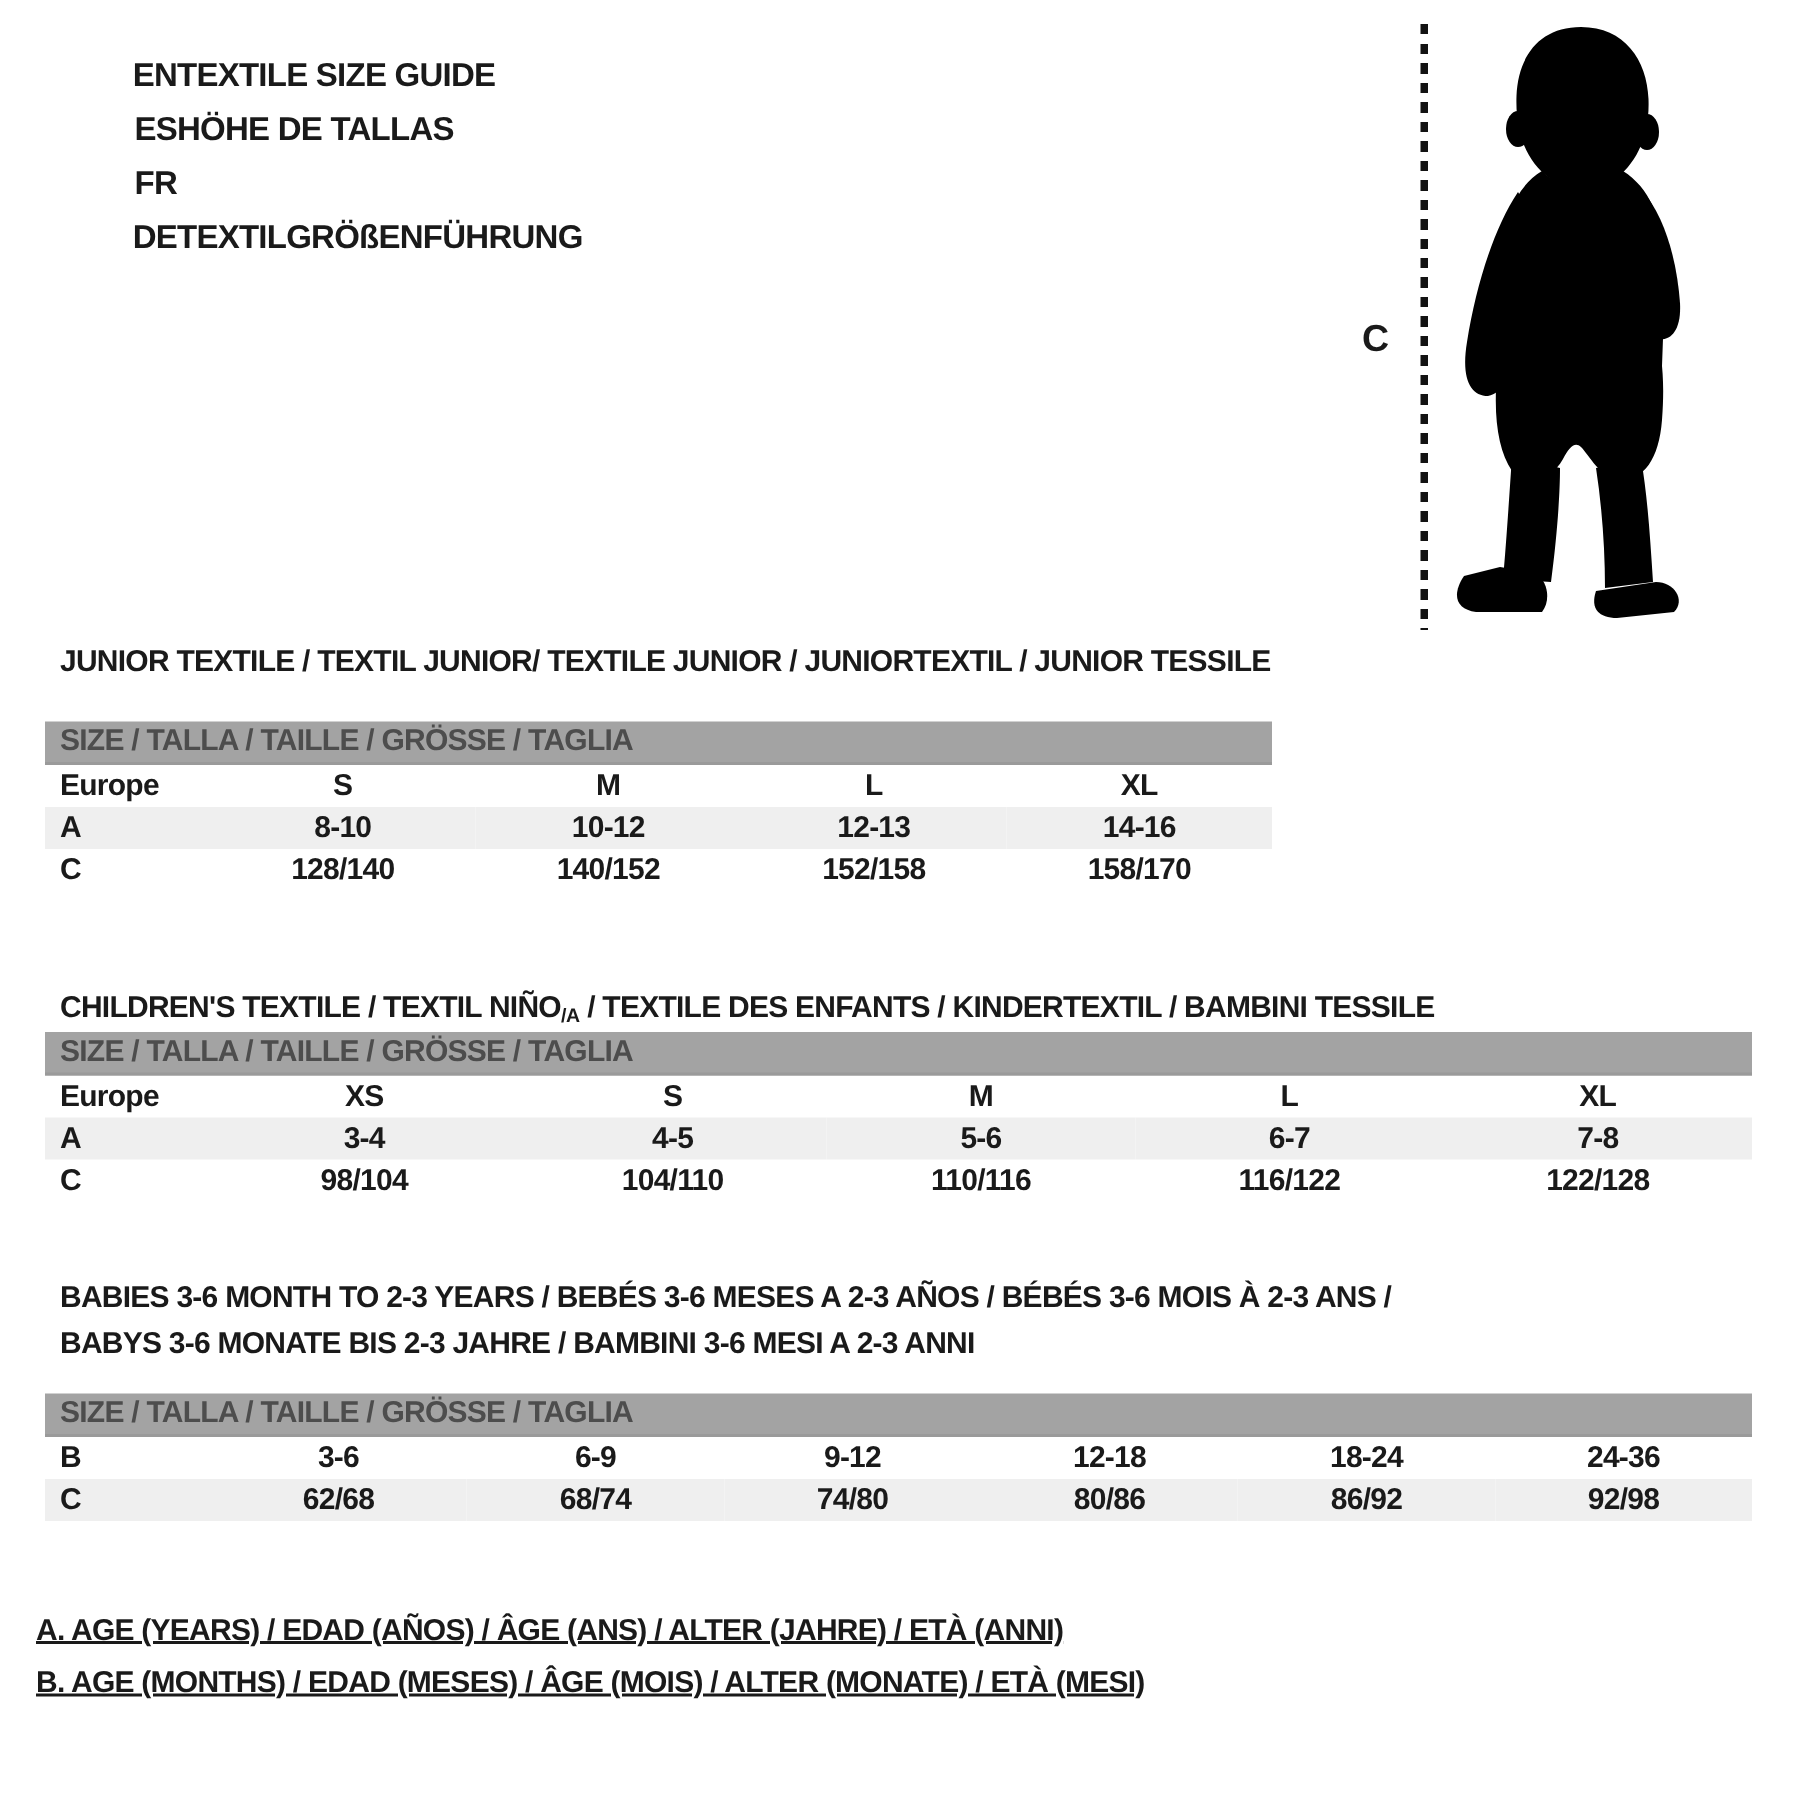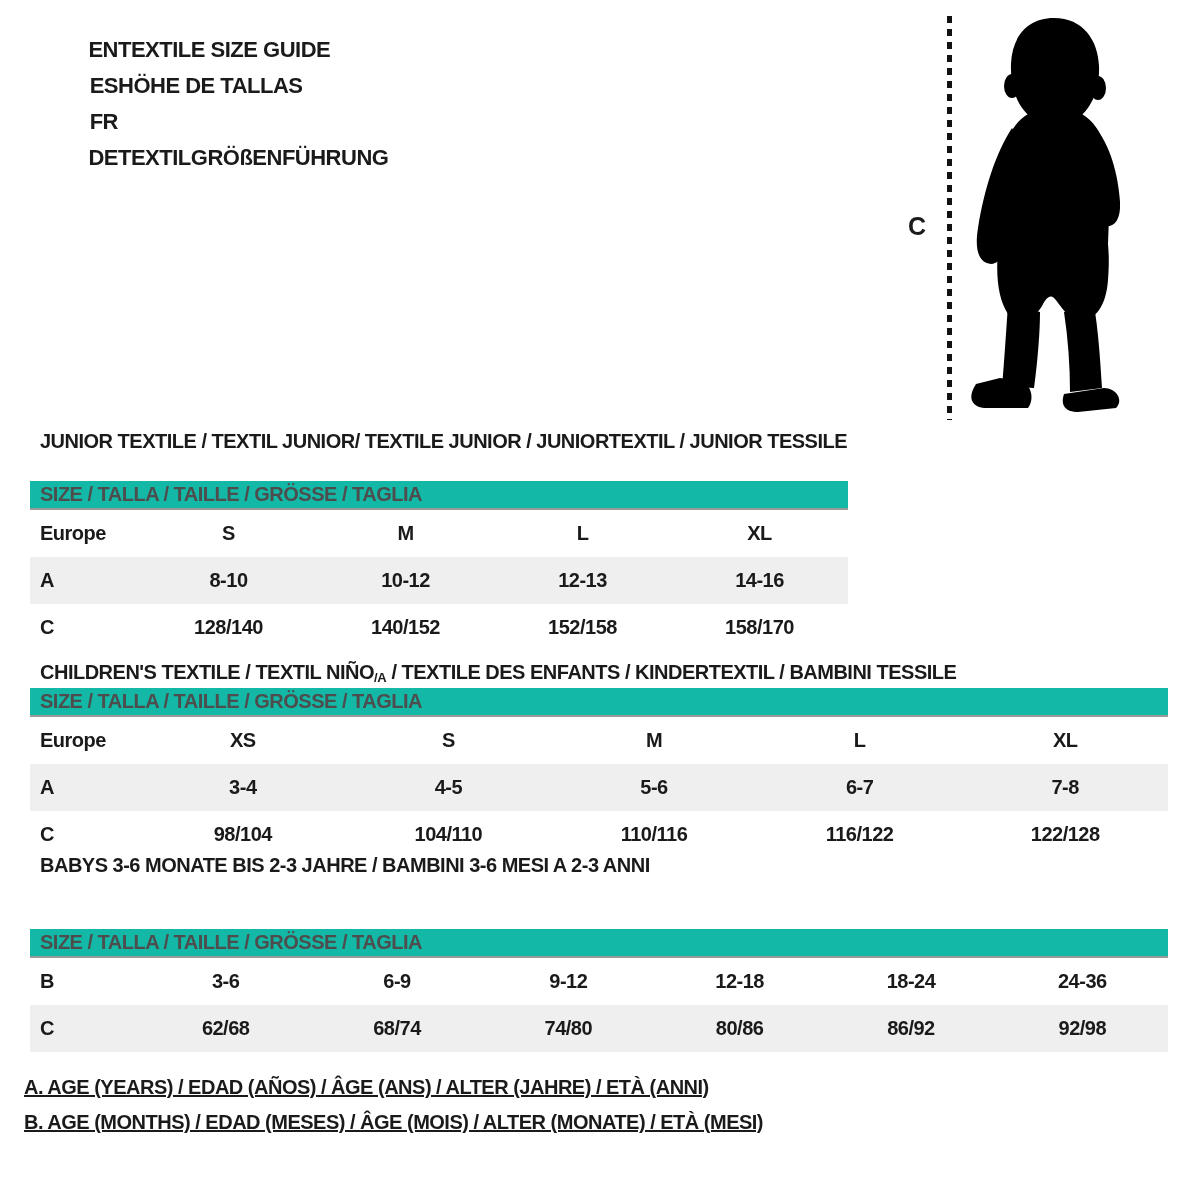--- a/index.html
+++ b/index.html
@@ -36,27 +36,27 @@
   .heading-babies { left:40px; top:850px; line-height:31px; }
   .sub-script { font-size:13px; vertical-align:-3px; letter-spacing:-0.3px; }
 
   
   .size-table { left:30px; }
   .table-junior { top:481px; width:818px; }
   .table-children { top:688px; width:1138px; }
   .table-babies { top:929px; width:1138px; }
   .band {
     height:29px; line-height:27px;
-    background:#14b8a6; border-bottom:2px solid #9a9a9a;
+    background:#a3a3a3; border-bottom:2px solid #9a9a9a;
     color:#4d4d4d; font-size:20px; padding-left:10px;
     white-space:nowrap;
   }
   table { width:100%; border-collapse:collapse; table-layout:fixed; }
   col.c0 { width:110px; }
-  td { height:47px; font-size:20px; text-align:center; vertical-align:middle; letter-spacing:-0.5px; }
+  td { height:28px; font-size:20px; text-align:center; vertical-align:middle; letter-spacing:-0.5px; }
   td.rowlabel { text-align:left; padding-left:10px; }
   tr.r-alt { background:#efefef; }
 
   
   .legend { left:24px; top:1070px; line-height:35px; font-size:20px;text-decoration:underline; }
   .legend div { white-space:nowrap; }
 </style>
 </head>
 <body>
 
@@ -168,20 +168,21 @@
         <td>104/110</td>
         <td>110/116</td>
         <td>116/122</td>
         <td>122/128</td>
       </tr>
     </tbody>
   </table>
 </div>
 
 <div class="abs section-heading heading-babies">
+  <div>BABIES 3-6 MONTH TO 2-3 YEARS / BEBÉS 3-6 MESES A 2-3 AÑOS / BÉBÉS 3-6 MOIS À 2-3 ANS /</div>
   <div>BABYS 3-6 MONATE BIS 2-3 JAHRE / BAMBINI 3-6 MESI A 2-3 ANNI</div>
 </div>
 <div class="abs size-table table-babies">
   <div class="band">SIZE / TALLA / TAILLE / GRÖSSE / TAGLIA</div>
   <table>
     <colgroup>
         <col class="c0">
         <col>
         <col>
         <col>

